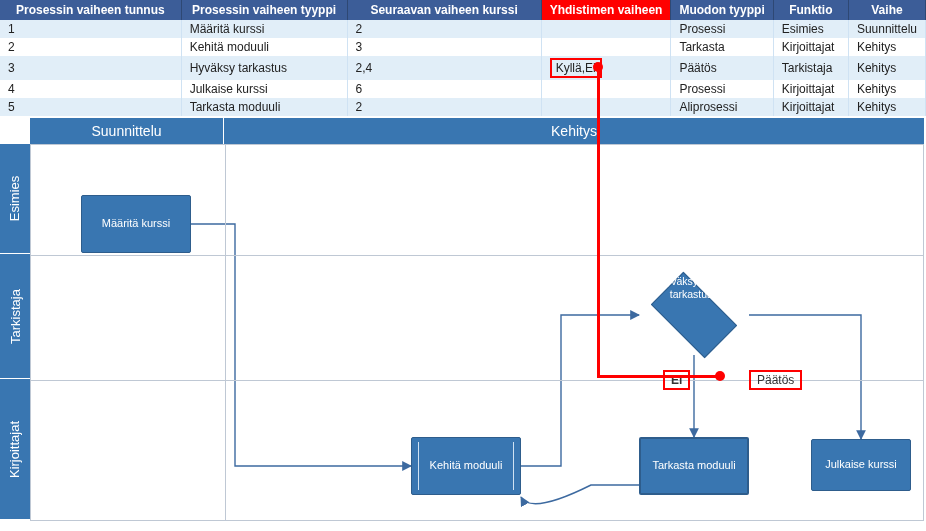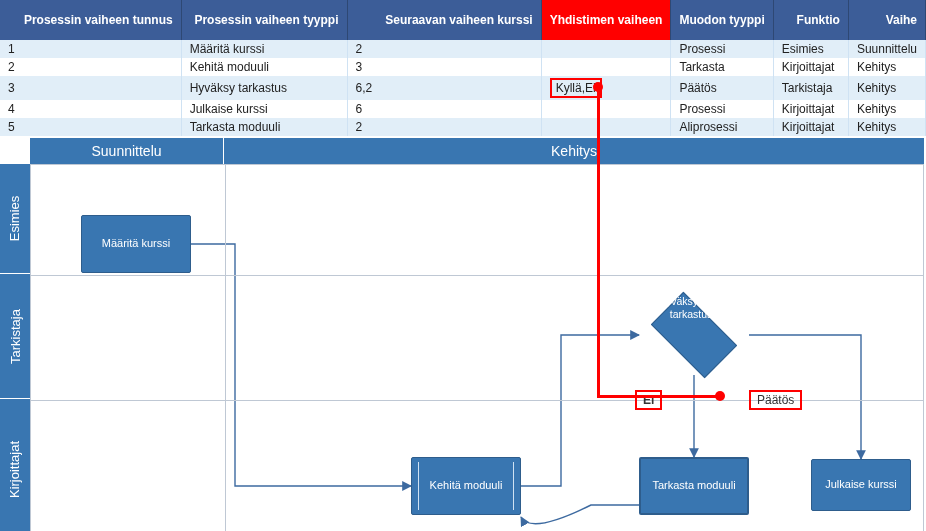--- a/index.html
+++ b/index.html
@@ -1,21 +1,21 @@
 <!DOCTYPE html>
 <html><head>
 <meta charset="utf-8">
 <style>
   *{box-sizing:border-box}
   html,body{margin:0;padding:0}
   body{width:926px;height:531px;font-family:"Segoe UI",Arial,sans-serif;font-size:12px;color:#222;background:#fff}
 
   
   table.data{border-collapse:collapse;width:100%}
-  table.data th{background:#3c5d98;color:#fff;font-weight:600;padding:13px 8px;text-align:right;border-right:1px solid #2e4874;font-size:12px;white-space:nowrap}
+  table.data th{background:#3c5d98;color:#fff;font-weight:600;padding:3px 8px;text-align:center;border-right:1px solid #2e4874;font-size:12px;white-space:nowrap}
   table.data th.hl{background:#ff0000}
   table.data td{padding:2px 8px;border-right:1px solid #cfe2f3;font-size:12px;white-space:nowrap}
   table.data tr.odd td{background:#e1eef8}
   table.data tr.even td{background:#fff}
   .cell-redbox{display:inline-block;border:2px solid #ff0000;padding:0 4px;line-height:16px}
 
   
   .diagram-wrap{position:relative;width:926px;height:403px;margin-top:2px}
   .phase-header{position:absolute;top:0;left:30px;right:2px;height:26px;display:flex}
   .phase-header .ph{display:flex;align-items:center;justify-content:center;color:#fff;font-size:14px;background:#3976b1;border-right:1px solid #fff}
@@ -79,21 +79,21 @@
         <td>Kehitä moduuli</td>
         <td>3</td>
         <td></td>
         <td>Tarkasta</td>
         <td>Kirjoittajat</td>
         <td>Kehitys</td>
       </tr>
       <tr class="odd">
         <td>3</td>
         <td>Hyväksy tarkastus</td>
-        <td>6,2</td>
+        <td>2,4</td>
         <td><span class="cell-redbox">Kyllä,Ei</span></td>
         <td>Päätös</td>
         <td>Tarkistaja</td>
         <td>Kehitys</td>
       </tr>
       <tr class="even">
         <td>4</td>
         <td>Julkaise kurssi</td>
         <td>6</td>
         <td></td>
@@ -156,21 +156,21 @@
       <div class="lane-row" style="top: 235px; height: 0px;"></div>
       <div class="lane-col" style="left: 194px; width: 0px;"></div>
       <div class="shape process" style="left: 50px; top: 50px; width: 110px; height: 58px;">Määritä kurssi</div>
       <div class="shape predef" style="left: 380px; top: 292px; width: 110px; height: 58px;">Kehitä moduuli</div>
       <div class="shape sub" style="left: 608px; top: 292px; width: 110px; height: 58px;">Tarkasta moduuli</div>
       <div class="shape process" style="left: 780px; top: 294px; width: 100px; height: 52px;">Julkaise kurssi</div>
       <div class="decision" style="left: 608px; top: 130px; width: 110px; height: 80px;">
         <div class="diamond" style="inset: 17px;"></div>
         <div class="txt">Hyväksytäänkö tarkastus?</div>
       </div>
-      <div class="clabel" style="left: 604px; top: 225px; font-weight: bold;">Ei</div>
+      <div class="clabel" style="left: 632px; top: 225px; font-weight: bold;">Ei</div>
       <div class="clabel" style="left: 718px; top: 225px;">Päätös</div>
     </div>
 
   <div class="reddot" style="left:593px;top:-56px"></div>
   <div class="redline" style="left:597px;top:-51px;width:3px;height:310px"></div>
   <div class="redline" style="left:597px;top:257px;width:122px;height:3px"></div>
   <div class="reddot" style="left:715px;top:253px"></div>
 </div>
 
 </body></html>

